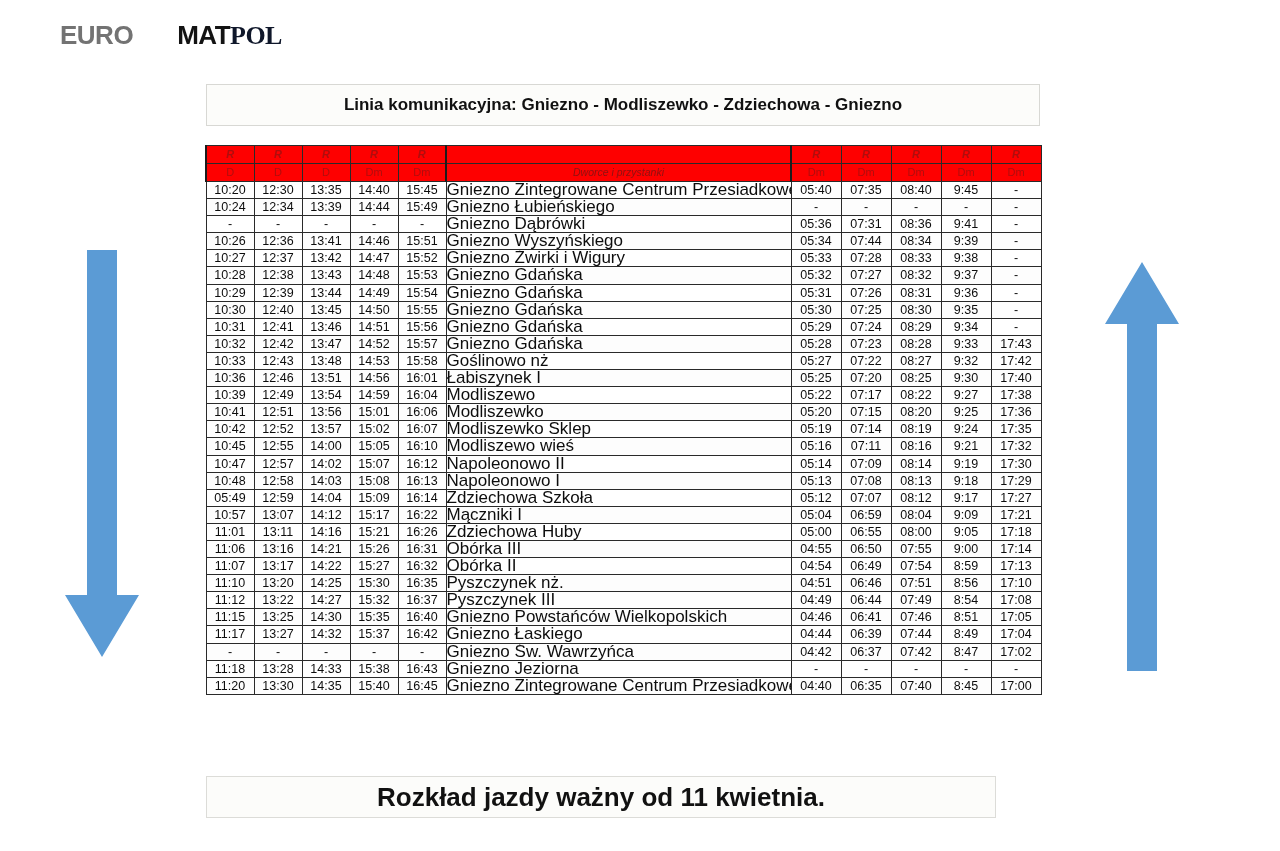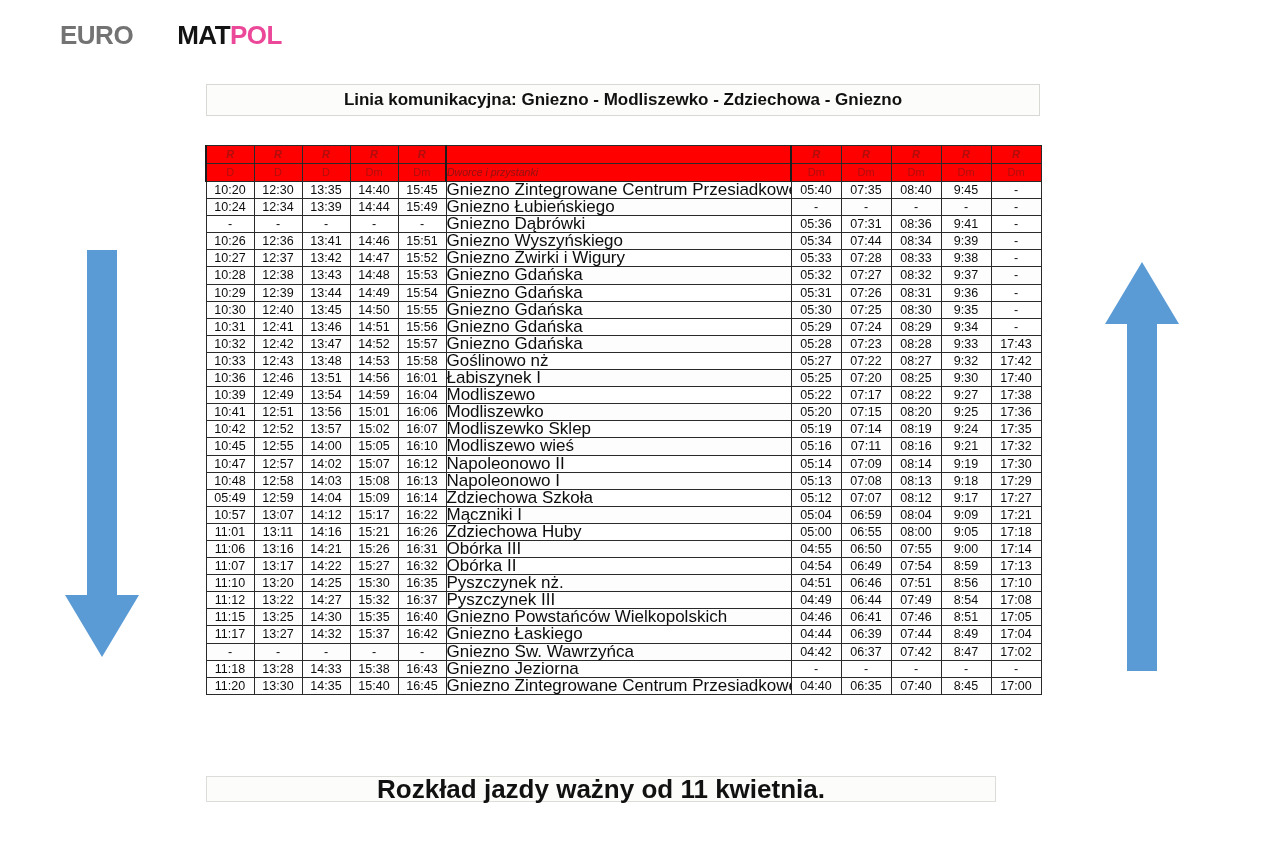--- a/index.html
+++ b/index.html
@@ -21,50 +21,50 @@
     position: absolute;
     left: 60px;
     top: 20px;
     font-size: 26px;
     font-weight: bold;
     letter-spacing: -0.5px;
     white-space: nowrap;
   }
   #logo .seg-euro { color: #737373; }
   #logo .seg-mat  { color: #131313; margin-left: 44px; }
-  #logo .seg-pol  { color: #ec4899; }
+  #logo .seg-pol  { color: #0f172a; font-family: Liberation Serif, serif; }
 
   
   #title-banner {
     position: absolute;
     left: 206px;
     top: 84px;
     width: 834px;
-    height: 32px;
+    height: 42px;
     background: #fcfcfa;
     border: 1px solid #d8d8d4;
     display: flex;
     align-items: center;
     justify-content: center;
     box-sizing: border-box;
   }
   #title-banner .txt {
     font-size: 17px;
     font-weight: bold;
     color: #111111;
     white-space: nowrap;
   }
 
   
   #footer-banner {
     position: absolute;
     left: 206px;
     top: 776px;
     width: 790px;
-    height: 26px;
+    height: 42px;
     background: #fcfcfa;
     border: 1px solid #dcdcd8;
     display: flex;
     align-items: center;
     justify-content: center;
     box-sizing: border-box;
   }
   #footer-banner .txt {
     font-size: 26px;
     font-weight: bold;
@@ -107,21 +107,21 @@
     color: #b00d0d;
     font-size: 11px;
     height: 17px;
     line-height: 17px;
   }
   table.tt thead td.rrow { font-style: italic; font-weight: bold; }
   table.tt thead td.stops-head {
     font-style: italic;
     color: #8d1111;
     font-size: 10.5px;
-    text-align: left;
+    text-align: center;
   }
   table.tt thead td.stops-blank { background: #fe0000; }
 
   td.time {
     text-align: center;
     font-size: 12.5px;
     color: #0d0d0d;
   }
   td.stop {
     text-align: left;

